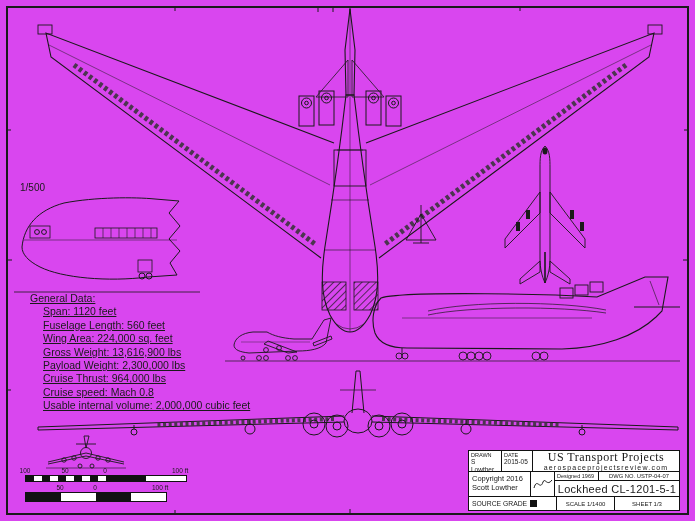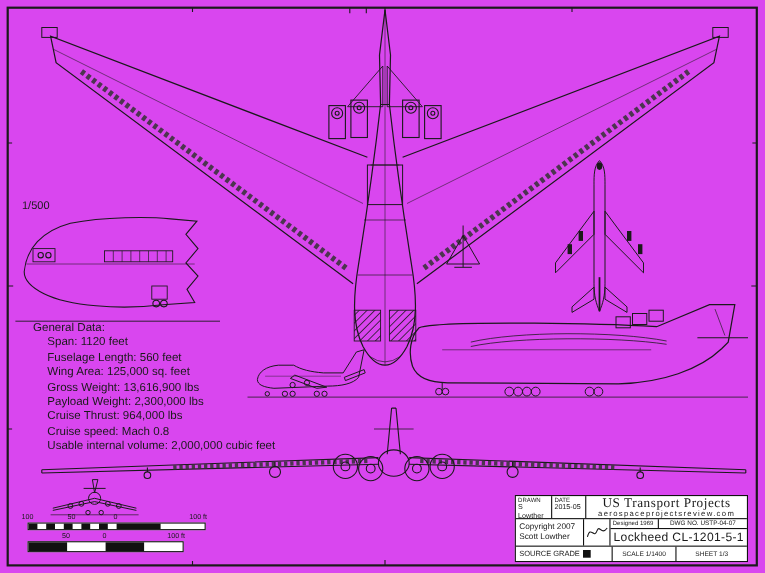--- a/index.html
+++ b/index.html
@@ -3,21 +3,21 @@
 <meta charset="utf-8">
 <style>
   html,body{margin:0;padding:0;}
   body{background:#ffffff;}
   .page{position:relative;width:695px;height:521px;background:#d946ef;
         font-family:"Liberation Sans",sans-serif;color:#1a1a1a;overflow:hidden;}
   svg.art{position:absolute;left:0;top:0;}
 
   .lbl-nose-scale{position:absolute;left:20px;top:182px;font-size:10px;}
 
-  .general-data{position:absolute;left:30px;top:292px;font-size:10.5px;line-height:13.4px;}
+  .general-data{position:absolute;left:30px;top:292px;font-size:10.5px;line-height:13.4px;text-decoration:underline;}
   .gd-line{padding-left:13px;white-space:nowrap;}
 
   
   .scalebars{position:absolute;left:22px;top:467px;width:190px;height:42px;}
   .sb-lbl{position:absolute;font-size:6.5px;transform:translateX(-50%);white-space:nowrap;}
   .sb-lbl.noshift{transform:none;}
   .r1{top:0;}
   .r2{top:17px;}
   .bar{position:absolute;display:flex;border:1px solid #111;background:#fff;}
   .bar-top{left:3px;top:8px;width:160px;height:5px;}
@@ -238,21 +238,21 @@
       <line x1="46" y1="468" x2="126" y2="468" stroke-width="0.6"></line>
     </g>
   </svg>
 
   <div class="lbl-nose-scale">1/500</div>
 
   <div class="general-data">
     <div class="gd-title">General Data:</div>
     <div class="gd-line">Span: 1120 feet</div>
     <div class="gd-line">Fuselage Length: 560 feet</div>
-    <div class="gd-line">Wing Area: 125,000 sq. feet</div>
+    <div class="gd-line">Wing Area: 224,000 sq. feet</div>
     <div class="gd-line">Gross Weight: 13,616,900 lbs</div>
     <div class="gd-line">Payload Weight: 2,300,000 lbs</div>
     <div class="gd-line">Cruise Thrust: 964,000 lbs</div>
     <div class="gd-line">Cruise speed: Mach 0.8</div>
     <div class="gd-line">Usable internal volume: 2,000,000 cubic feet</div>
   </div>
 
   <div class="scalebars">
     <span class="sb-lbl r1" style="left:3px">100</span>
     <span class="sb-lbl r1" style="left:43px">50</span>
@@ -293,21 +293,21 @@
         <div class="tb-tiny">DATE</div>
         <div class="tb-small">2015-05</div>
       </div>
       <div class="tb-cell tb-org">
         <div class="tb-orgname">US Transport Projects</div>
         <div class="tb-orgurl">aerospaceprojectsreview.com</div>
       </div>
     </div>
     <div class="tb-row tb-row2">
       <div class="tb-cell tb-copy">
-        <div>Copyright 2007</div>
+        <div>Copyright 2016</div>
         <div>Scott Lowther</div>
       </div>
       <div class="tb-cell tb-sig">
         <svg width="22" height="22" viewBox="0 0 22 22">
           <path d="M2,15 C5,4 8,18 11,9 C13,4 15,14 20,7" stroke="#1a1a1a" fill="none" stroke-width="1"></path>
         </svg>
       </div>
       <div class="tb-main">
         <div class="tb-strip">
           <div class="tb-designed">

